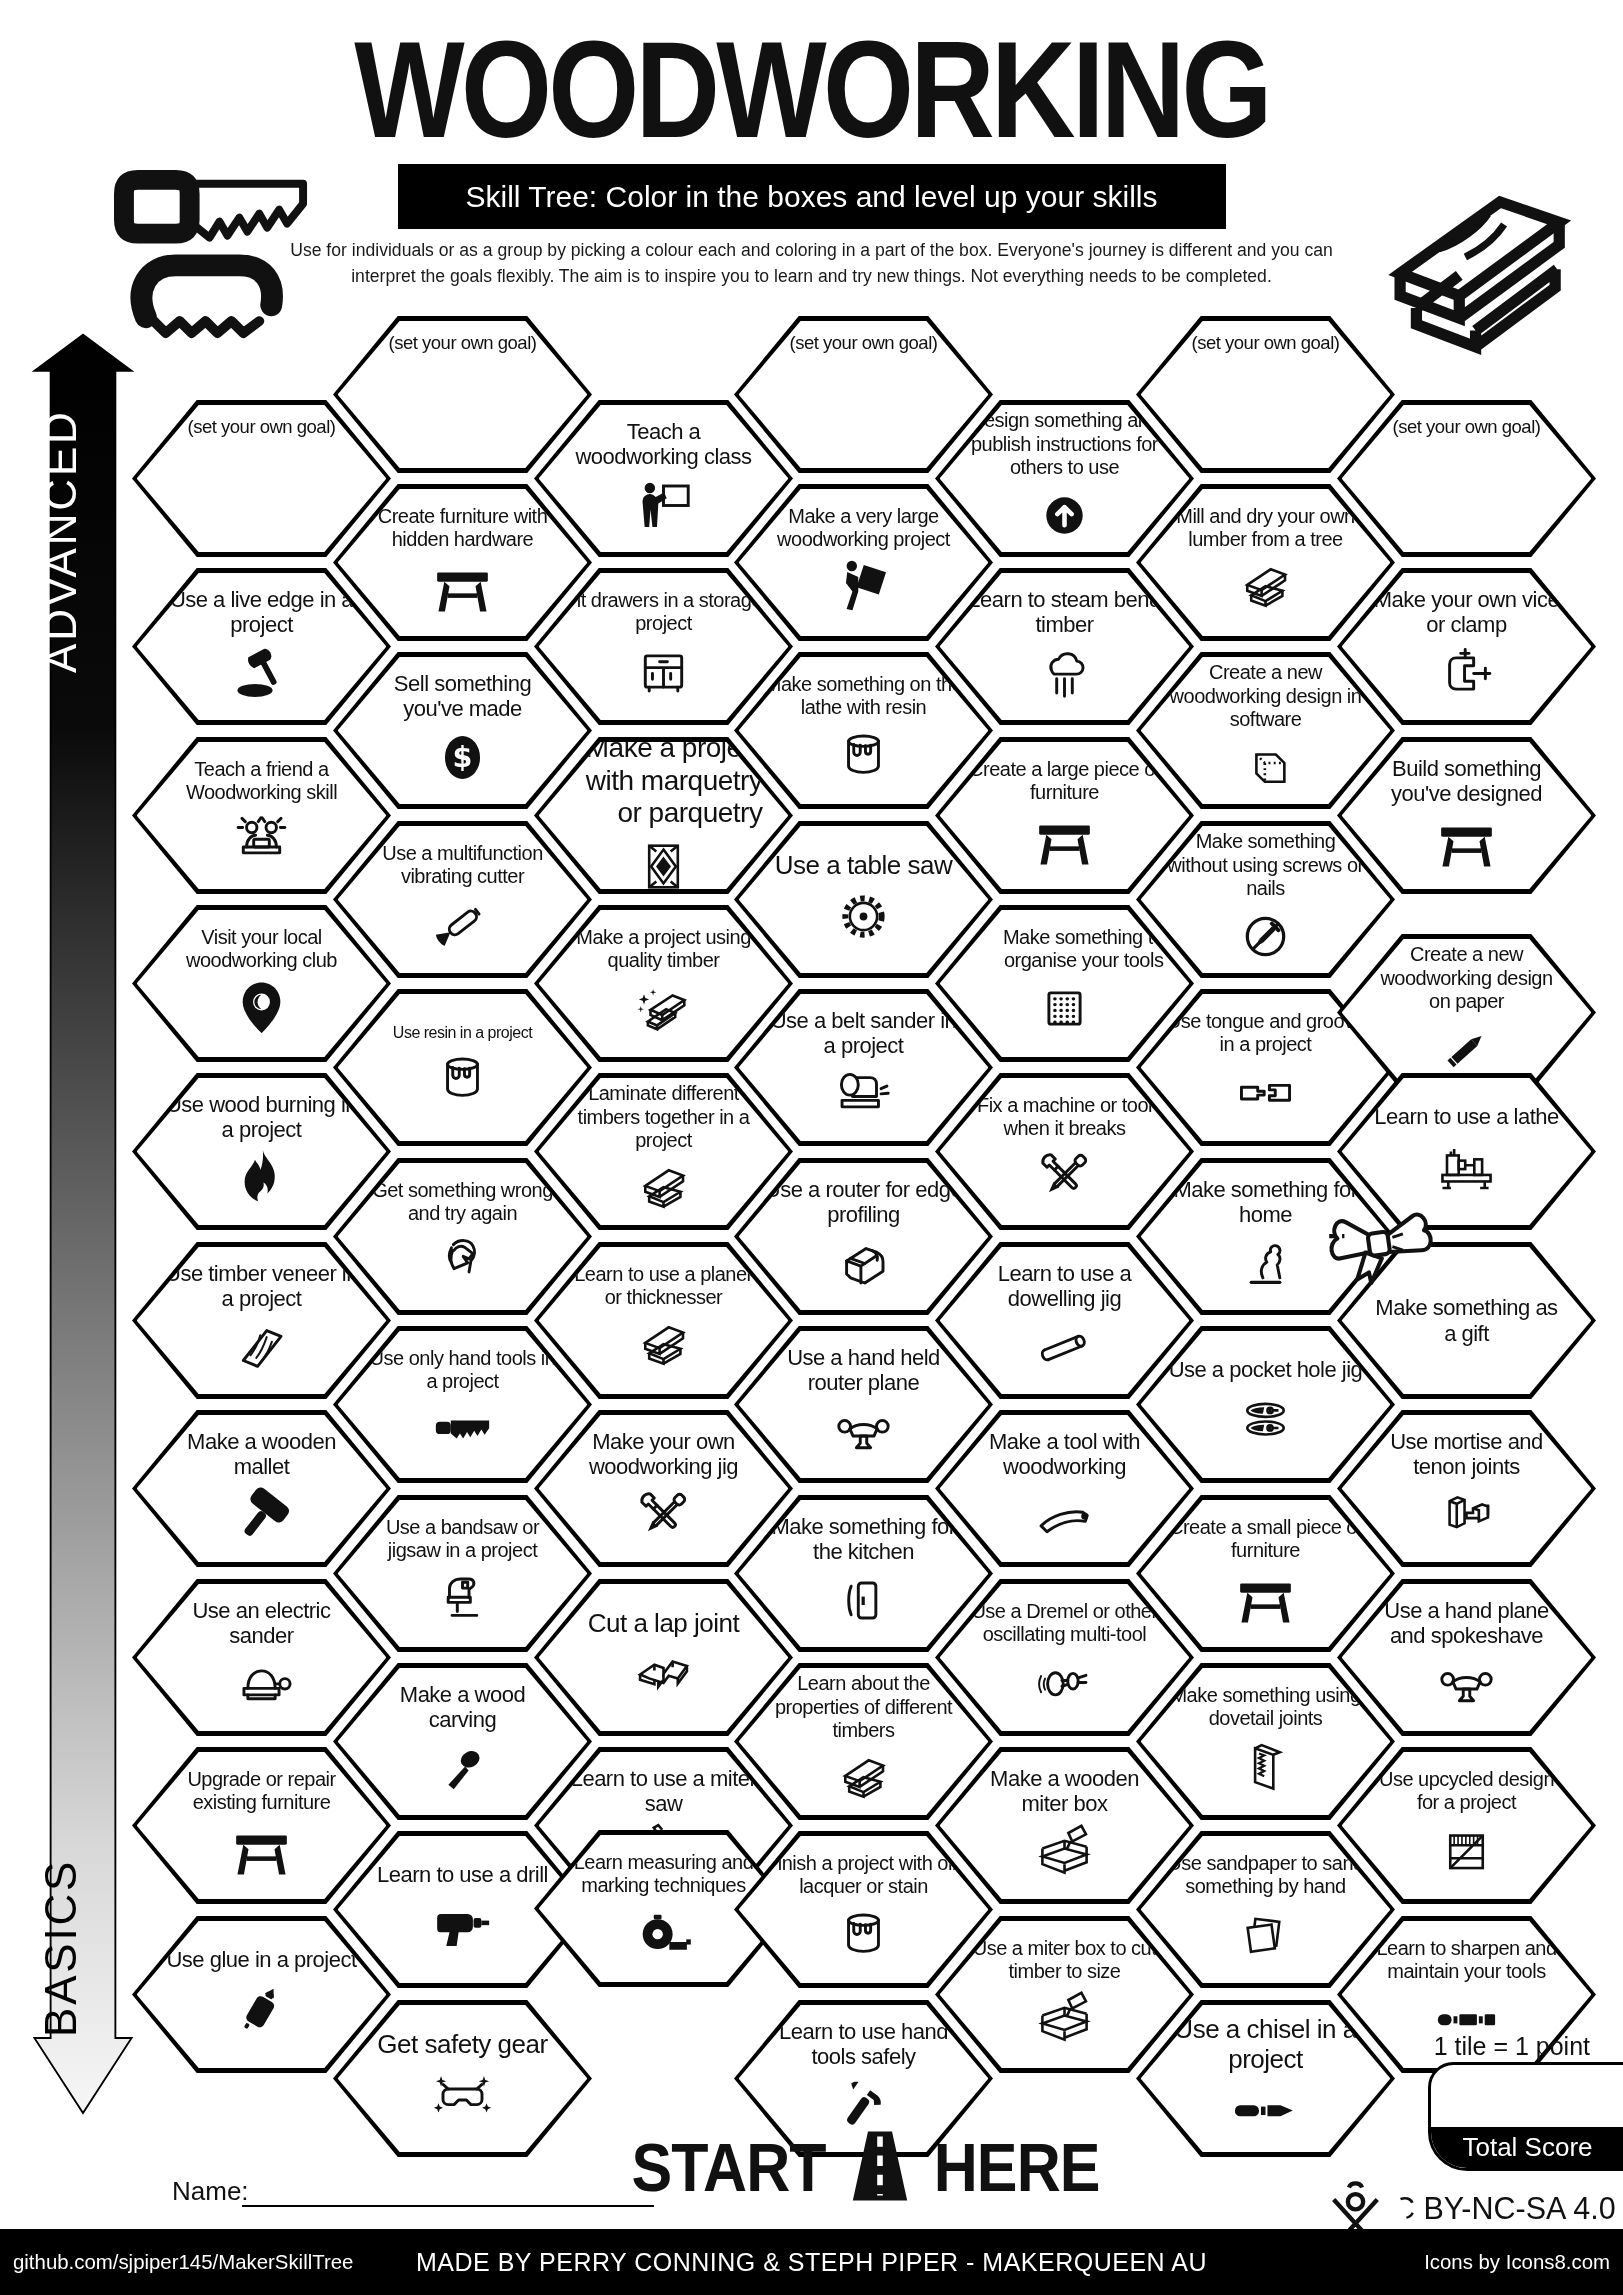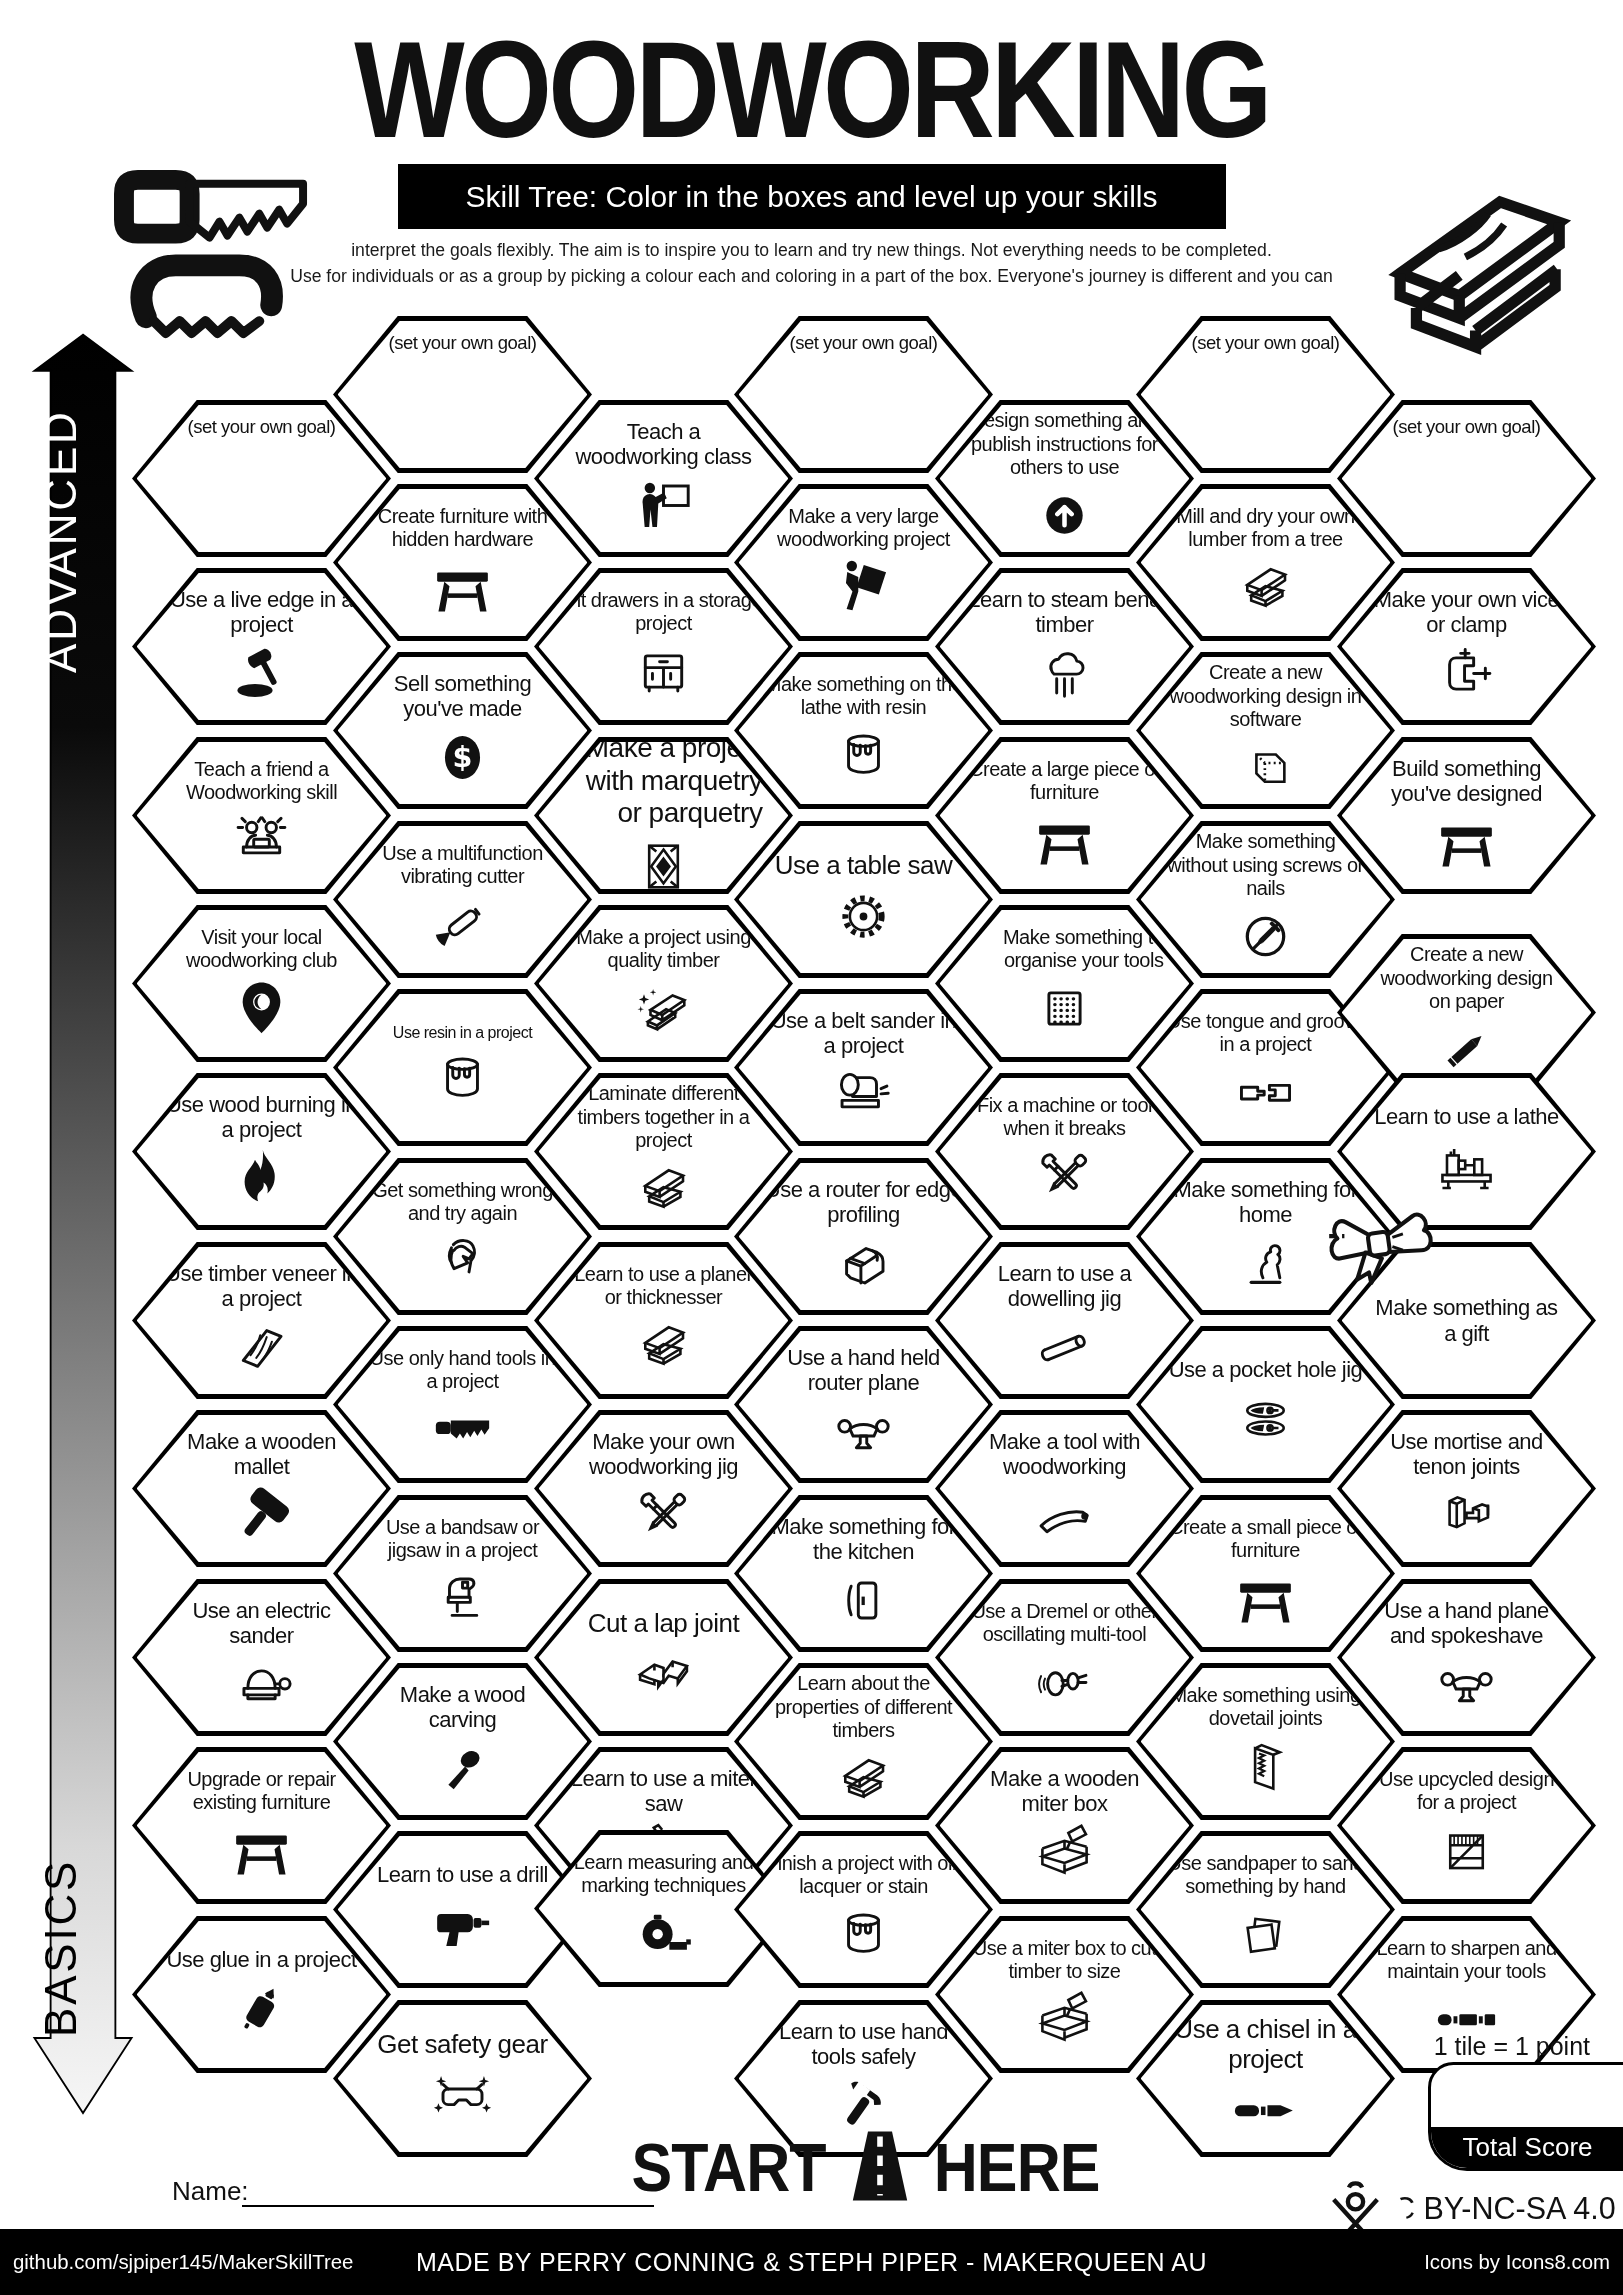--- a/index.html
+++ b/index.html
@@ -76,22 +76,22 @@
   }
 </style>
 </head>
 <body>
 
 <div class="abs title">WOODWORKING</div>
 <div class="abs subtitle-bar">
   <span>Skill Tree:  Color in the boxes and level up your skills</span>
 </div>
 <div class="abs description">
+  <div>Use for individuals or as a group by picking a colour each and coloring in a part of the box.  Everyone's journey is different and you can</div>
   <div>interpret the goals flexibly.  The aim is to inspire you to learn and try new things. Not everything needs to be completed.</div>
-  <div>Use for individuals or as a group by picking a colour each and coloring in a part of the box.  Everyone's journey is different and you can</div>
 </div>
 <div class="abs" style="left:95px;top:150px;"><svg viewBox="0 0 100 100" width="241" height="199" xmlns="http://www.w3.org/2000/svg">
       <g fill="none" stroke="#111" stroke-linejoin="round" stroke-linecap="round">
         <path d="M11 15h19c5 0 7 2 7 7v13c0 5-2 7-7 7H11c-5 0-7-2-7-7V22c0-5 2-7 7-7z" stroke-width="10"></path>
         <path d="M37 17h57v10l-8 10-4-7-6 9-4-7-6 9-4-7-6 9-4-7-5 8-10-8z" stroke-width="4"></path>
         <path d="M15 84c-6-14 1-26 15-26h32c12 0 18 8 16 20" stroke-width="11"></path>
         <path d="M19 86l6 6 7-6 6 6 7-6 6 6 7-6 6 6 8-6" stroke-width="5"></path>
       </g>
     </svg></div>
 <div class="abs" style="left:1363px;top:153px;"><svg viewBox="0 0 100 100" width="217" height="204" xmlns="http://www.w3.org/2000/svg">

